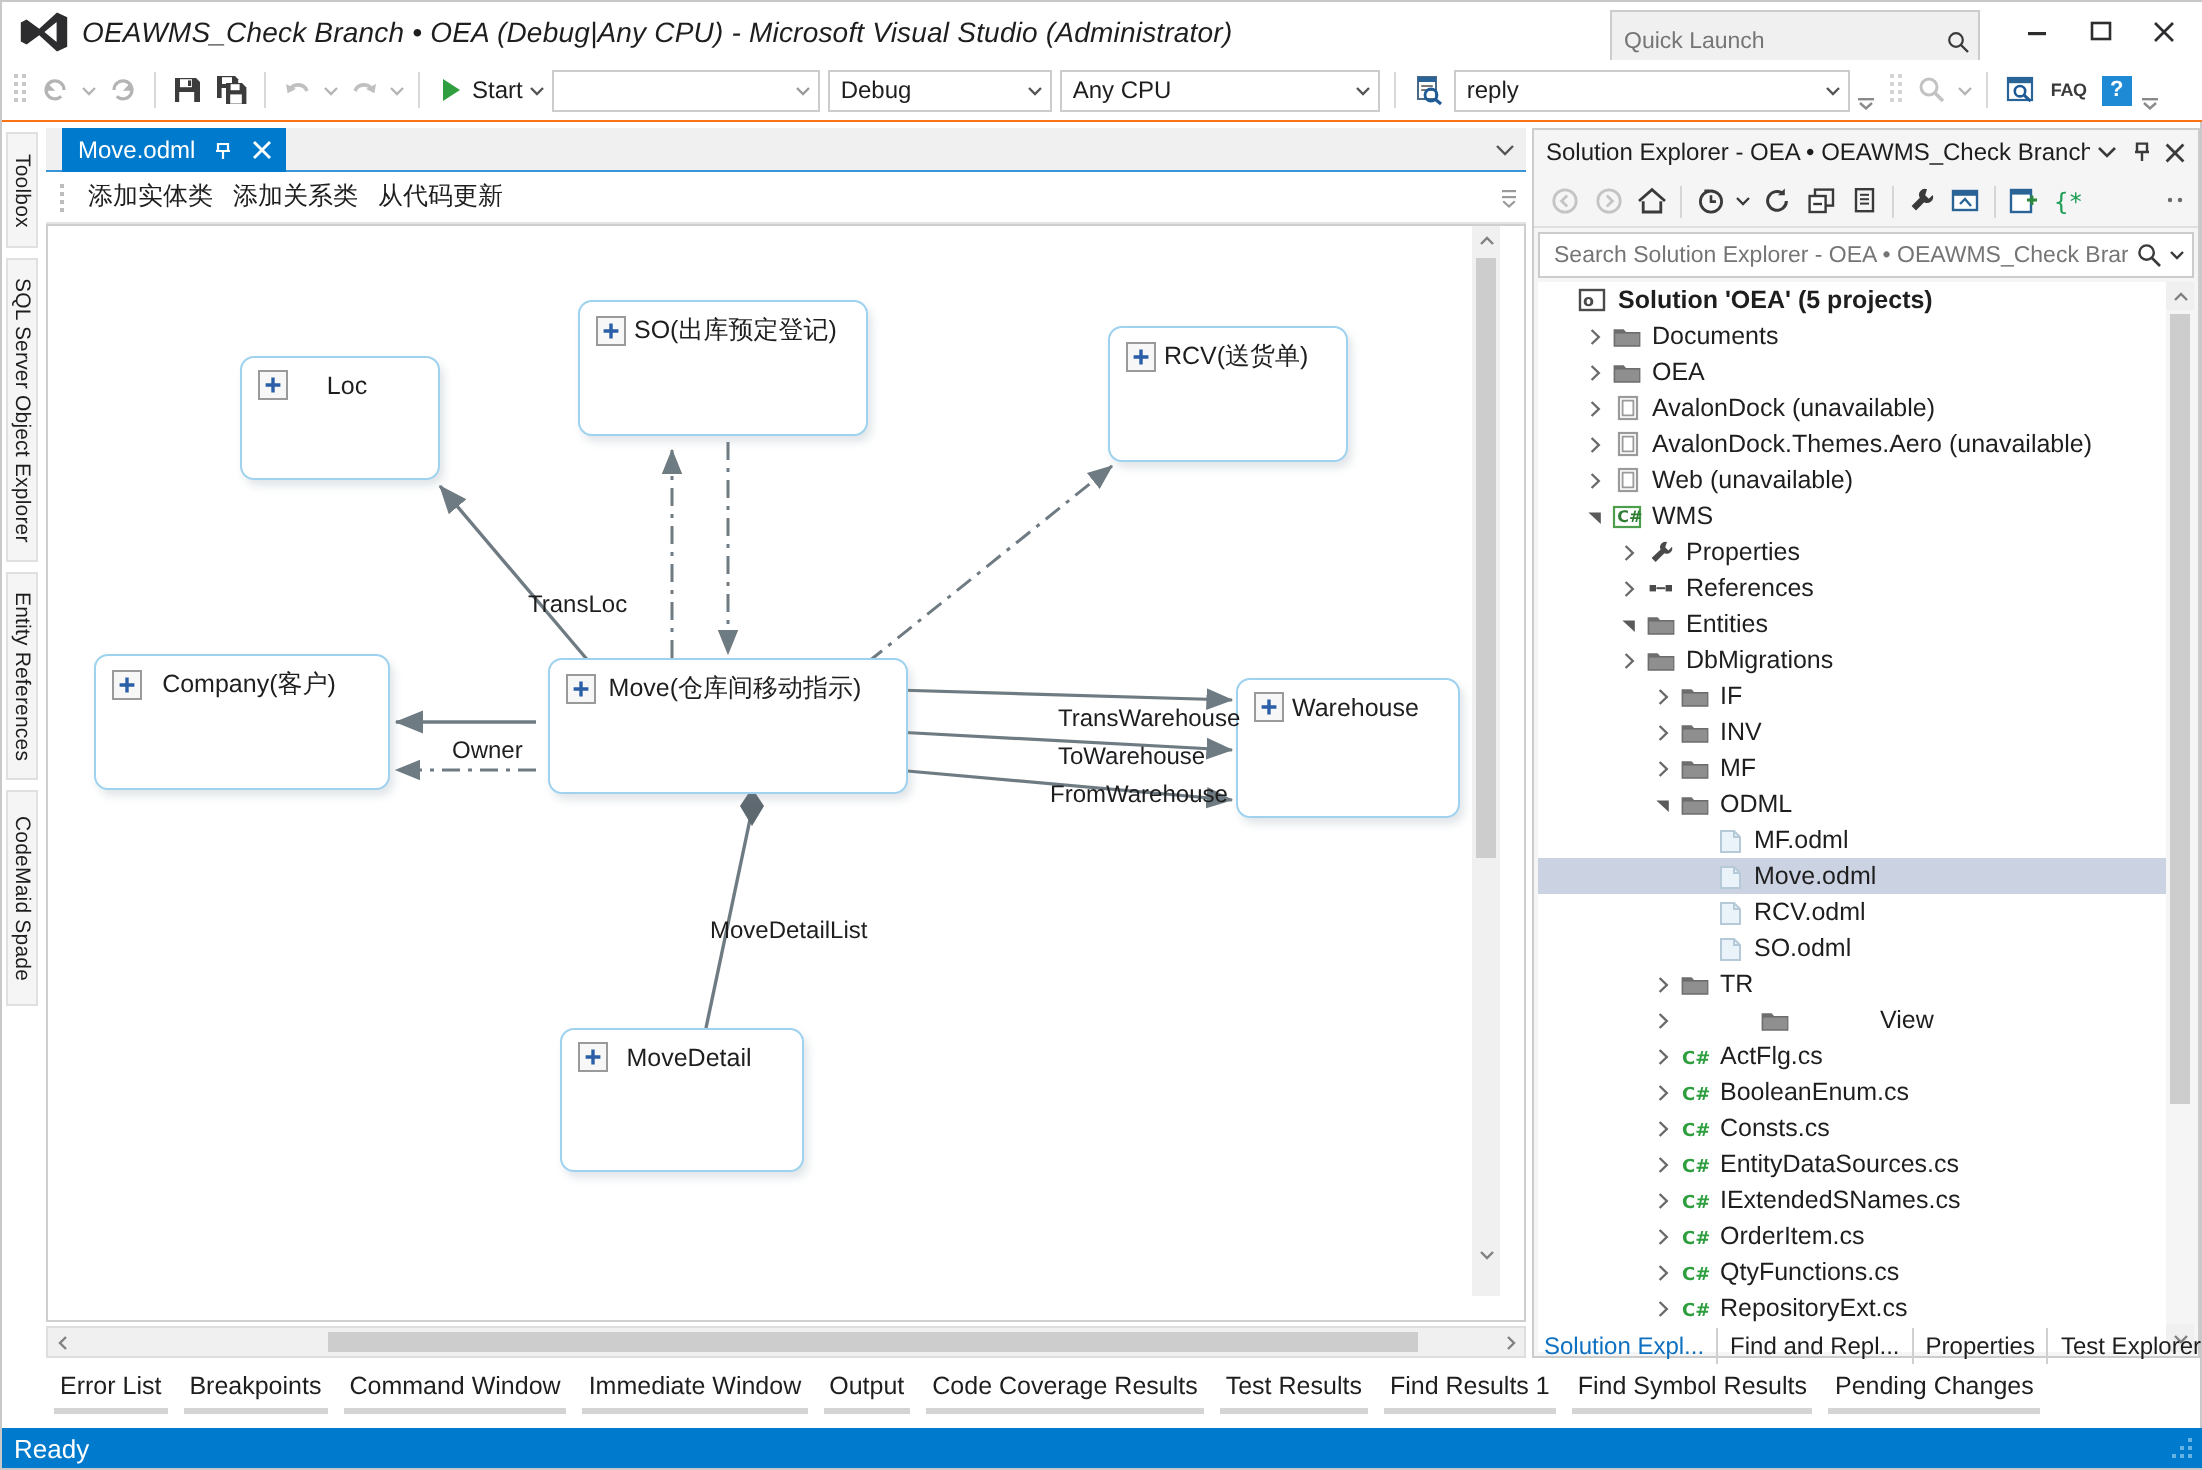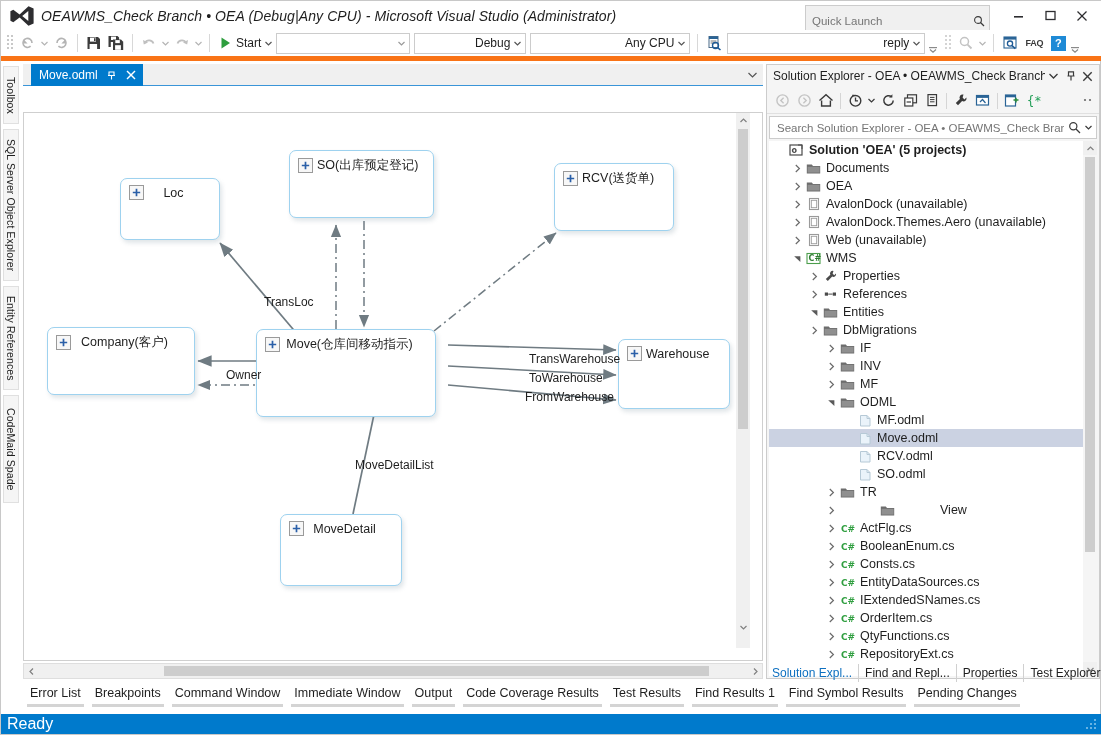--- a/index.html
+++ b/index.html
@@ -53,22 +53,21 @@
     width: 32px; height: 24px; display: flex;
     align-items: center; justify-content: center;
     cursor: default;
   }
 
   
   .toolbar {
     position: absolute; left: 0; top: 29px; width: 1101px; height: 31px;
     background: #ffffff;
     display: flex; align-items: center;
-    border-bottom: 5px solid #f97316;
-    text-align: right;
+    border-bottom: 1px solid #f97316;
   }
   .grip {
     width: 8px; height: 18px; margin: 0 3px 0 5px;
     flex: 0 0 auto;
   }
   .tb-btn {
     height: 22px; min-width: 22px; display: flex;
     align-items: center; justify-content: center;
     flex: 0 0 auto; padding: 0 2px;
   }
@@ -234,21 +233,21 @@
   .btab::after {
     content: ""; position: absolute; left: 4px; right: 4px; bottom: -3px;
     height: 3px; background: #d4d4d4;
   }
 
   
   .statusbar {
     position: absolute; left: 0; bottom: 0; width: 1101px; height: 20px;
     background: #007acc; color: #ffffff;
     display: flex; align-items: center;
-    font-size: 16px; padding-left: 6px;
+    font-size: 13px; padding-left: 6px;
   }
   .status-grip {
     position: absolute; right: 4px; bottom: 3px;
     width: 12px; height: 12px;
   }
 
   
   .sln-panel {
     position: absolute; left: 765px; top: 63px;
     width: 334px; height: 615px;
@@ -591,20 +590,38 @@
         </svg>
       </span>
     </div>
     <div class="tabwell-caret">
       <svg width="9" height="6" viewBox="0 0 9 6">
         <path d="M0.5 1 L4.5 5 L8.5 1" fill="none" stroke="#555" stroke-width="1.2"></path>
       </svg>
     </div>
   </div>
 
+  <div class="designer-cmdbar">
+    <svg class="dcb-grip" viewBox="0 0 7 16">
+      <g fill="#bdbdbd">
+        <rect x="1" y="1" width="2" height="2"></rect>
+          <rect x="1" y="5" width="2" height="2"></rect>
+        <rect x="1" y="9" width="2" height="2"></rect>
+          <rect x="1" y="13" width="2" height="2"></rect>
+      </g>
+    </svg>
+    <span class="dcb-item">添加实体类</span>
+    <span class="dcb-item">添加关系类</span>
+    <span class="dcb-item">从代码更新</span>
+    <svg class="dcb-overflow" viewBox="0 0 10 14">
+      <rect x="1" y="3" width="7" height="1.1" fill="#9a9a9a"></rect>
+      <rect x="1" y="6" width="7" height="1.1" fill="#9a9a9a"></rect>
+      <path d="M1.6 8.6 L4.5 11.3 L7.4 8.6" fill="none" stroke="#9a9a9a" stroke-width="1.1"></path>
+    </svg>
+  </div>
 
   <div class="canvas-frame">
     <div class="canvas">
 
       <svg width="726" height="535" style="position:absolute;left:0;top:0;">
         <defs>
           <marker id="ah" markerWidth="9" markerHeight="9" refX="8" refY="4" orient="auto">
             <path d="M0,0.6 L8.4,4 L0,7.4 Z" fill="#6f7b82"></path>
           </marker>
           <marker id="ahl" markerWidth="9" markerHeight="9" refX="8" refY="4" orient="auto">
@@ -668,21 +685,21 @@
         <div class="entity-head">
           <span class="expander">
             <svg width="9" height="9" viewBox="0 0 9 9">
                 <path d="M4.5 0.8 V8.2 M0.8 4.5 H8.2" stroke="#2a5fa8" stroke-width="1.7"></path>
               </svg>
           </span>
           <span class="entity-name">Company(客户)</span>
         </div>
       </div>
 
-      <div class="entity" style="left:232px; top:216px; width:180px; height:88px;">
+      <div class="entity" style="left:250px; top:216px; width:180px; height:68px;">
         <div class="entity-head">
           <span class="expander">
             <svg width="9" height="9" viewBox="0 0 9 9">
                 <path d="M4.5 0.8 V8.2 M0.8 4.5 H8.2" stroke="#2a5fa8" stroke-width="1.7"></path>
               </svg>
           </span>
           <span class="entity-name">Move(仓库间移动指示)</span>
         </div>
       </div>
 

